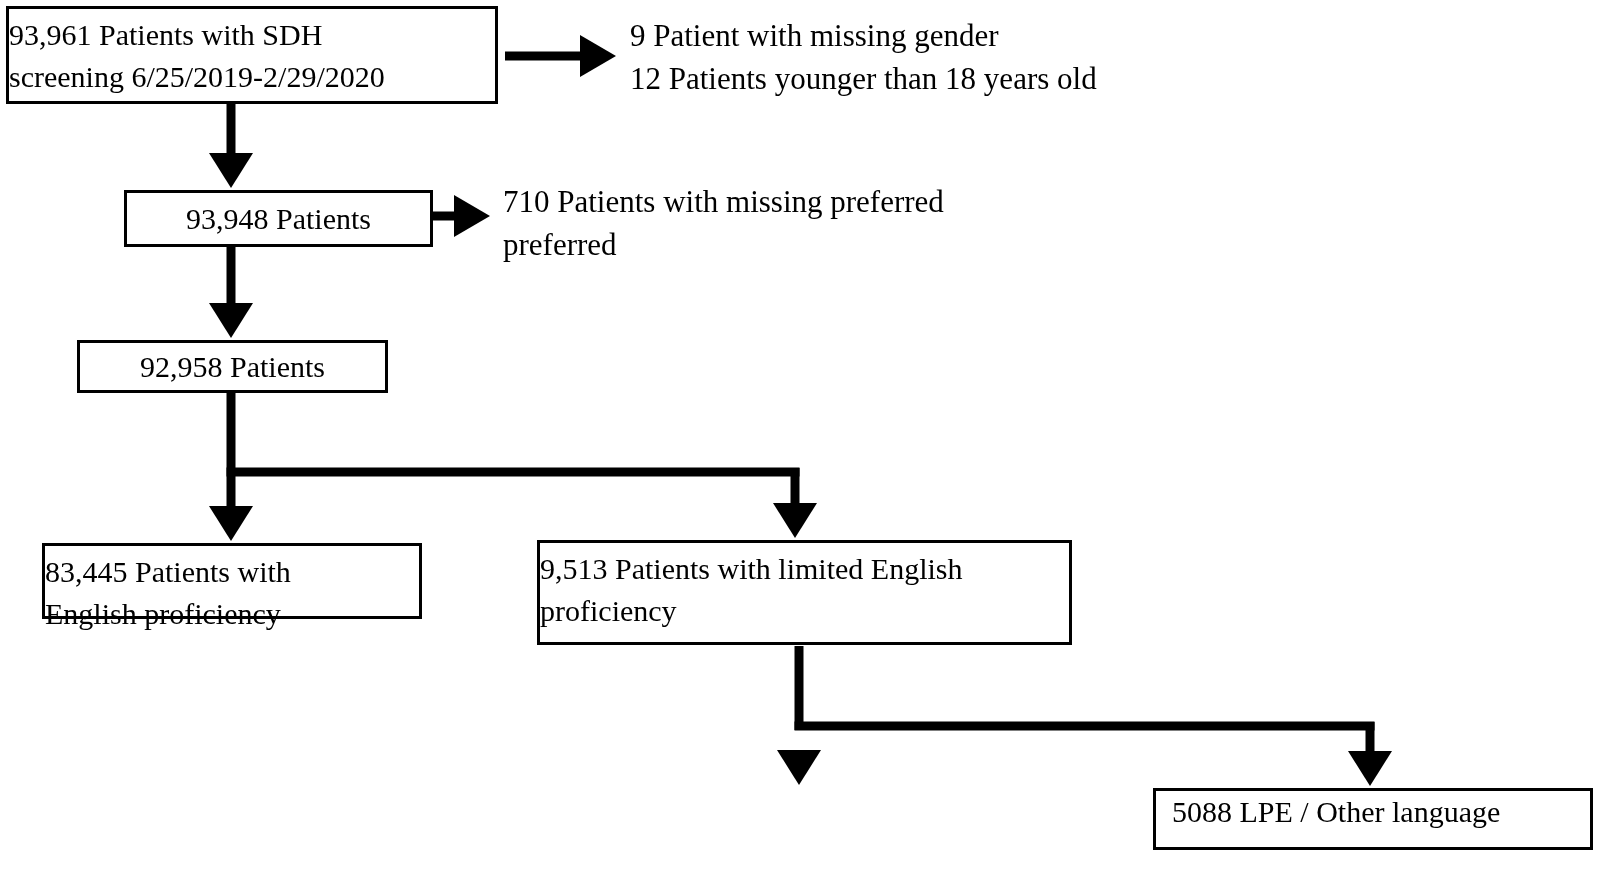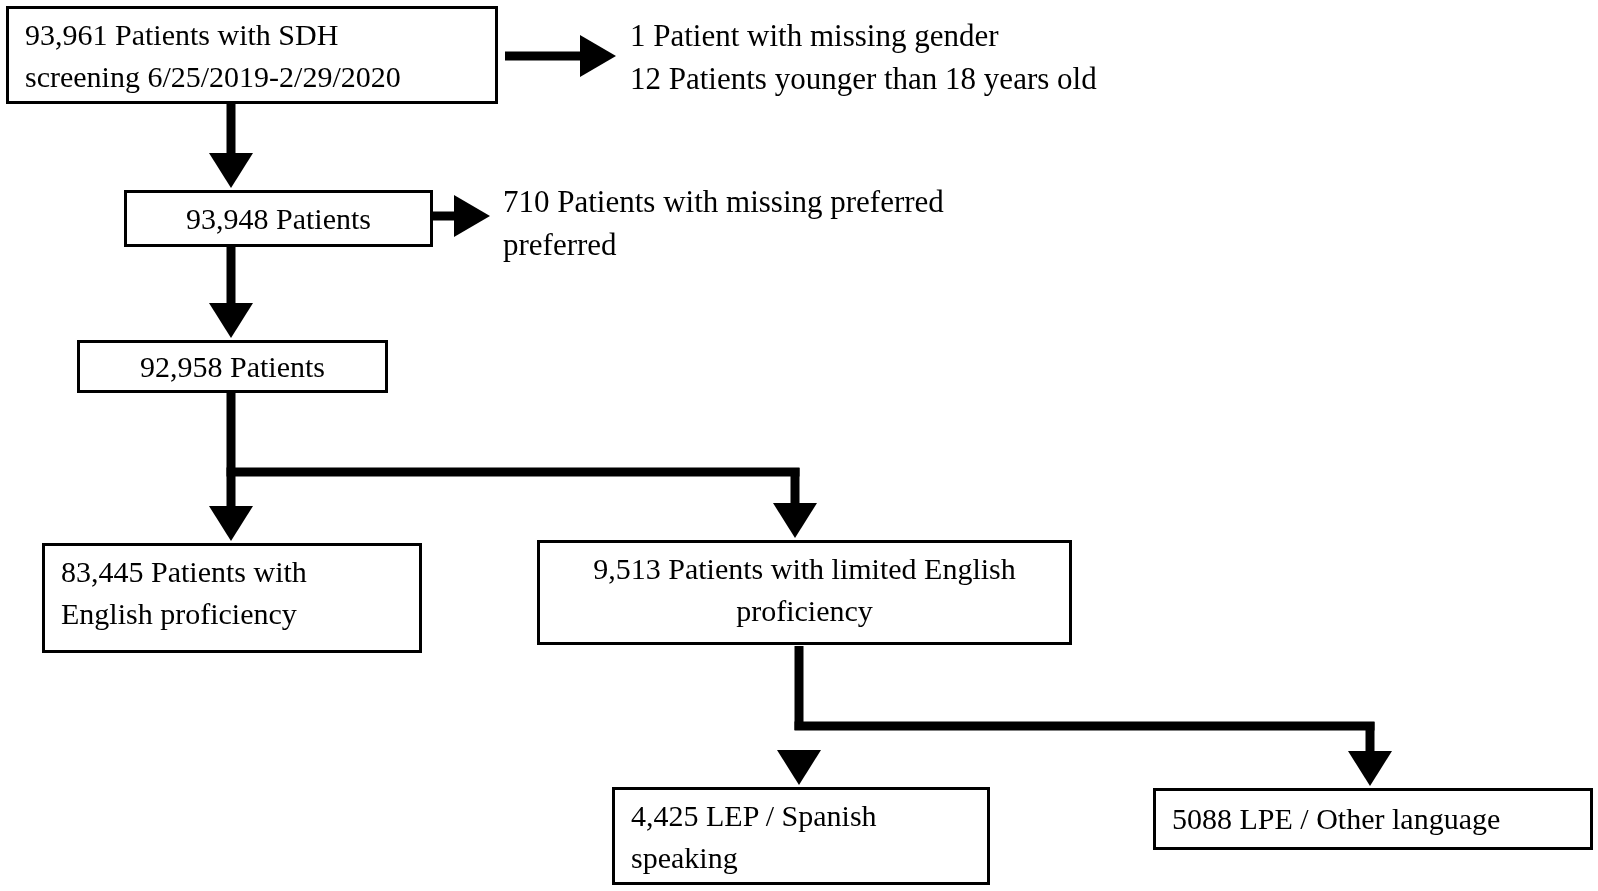--- a/index.html
+++ b/index.html
@@ -28,30 +28,30 @@
     border: 3px solid #000000;
     background: #ffffff;
     font-size: 30px;
     line-height: 42px;
     z-index: 1;
   }
   .node .ln {
     white-space: nowrap;
   }
   .node.pad {
-    padding: 5px 16px;
+    padding: 5px 0;
   }
   .node.center {
     display: flex;
     align-items: center;
     justify-content: center;
   }
   .node.vcenter {
     display: flex;
-    align-items: center;
+    align-items: flex-start;
     padding-left: 16px;
   }
   .side-note {
     position: absolute;
     font-size: 31px;
     line-height: 43px;
     z-index: 1;
     background: transparent;
   }
   .side-note .ln {
@@ -91,49 +91,45 @@
       <polygon points="1370,786 1348,751 1392,751" stroke="none"></polygon>
     </g>
   </svg>
 
   <div class="node pad" style="left:6px; top:6px; width:492px; height:98px;">
     <div class="ln">93,961 Patients with SDH</div>
     <div class="ln">screening 6/25/2019-2/29/2020</div>
   </div>
 
   <div class="side-note" style="left:630px; top:14px;">
-    <div class="ln">1 Patient with missing gender</div>
+    <div class="ln">9 Patient with missing gender</div>
     <div class="ln">12 Patients younger than 18 years old</div>
   </div>
 
   <div class="node center" style="left:78px; top:190px; width:309px; height:57px;margin-left:46px;">
     <div class="ln">93,948 Patients</div>
   </div>
 
   <div class="side-note" style="left:503px; top:180px;">
     <div class="ln">710 Patients with missing preferred</div>
     <div class="ln">preferred</div>
   </div>
 
   <div class="node center" style="left:77px; top:340px; width:311px; height:53px;">
     <div class="ln">92,958 Patients</div>
   </div>
 
-  <div class="node pad" style="left:42px; top:543px; width:380px; height:110px;">
+  <div class="node pad" style="left:42px; top:543px; width:380px; height:76px;">
     <div class="ln">83,445 Patients with</div>
     <div class="ln">English proficiency</div>
   </div>
 
-  <div class="node pad" style="left:537px; top:540px; width:535px; height:105px;text-align:center;">
+  <div class="node pad" style="left:537px; top:540px; width:535px; height:105px;">
     <div class="ln">9,513 Patients with limited English</div>
     <div class="ln">proficiency</div>
   </div>
 
-  <div class="node pad" style="left:612px; top:787px; width:378px; height:98px;">
-    <div class="ln">4,425 LEP / Spanish</div>
-    <div class="ln">speaking</div>
-  </div>
 
   <div class="node vcenter" style="left:1153px; top:788px; width:440px; height:62px;">
     <div class="ln">5088 LPE / Other language</div>
   </div>
 
 </div>
 
 </body></html>

